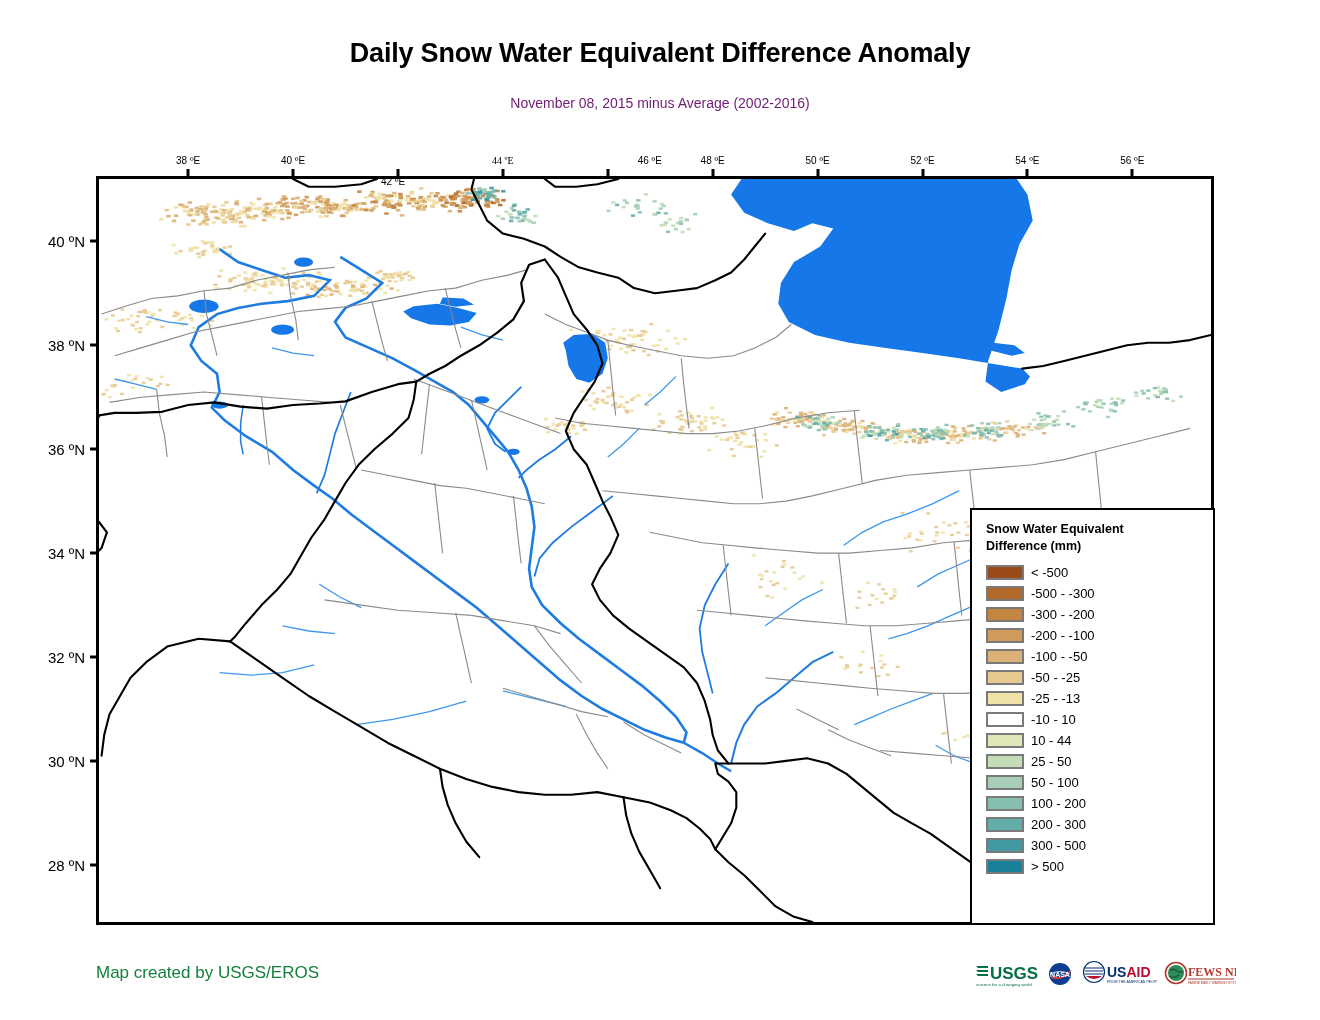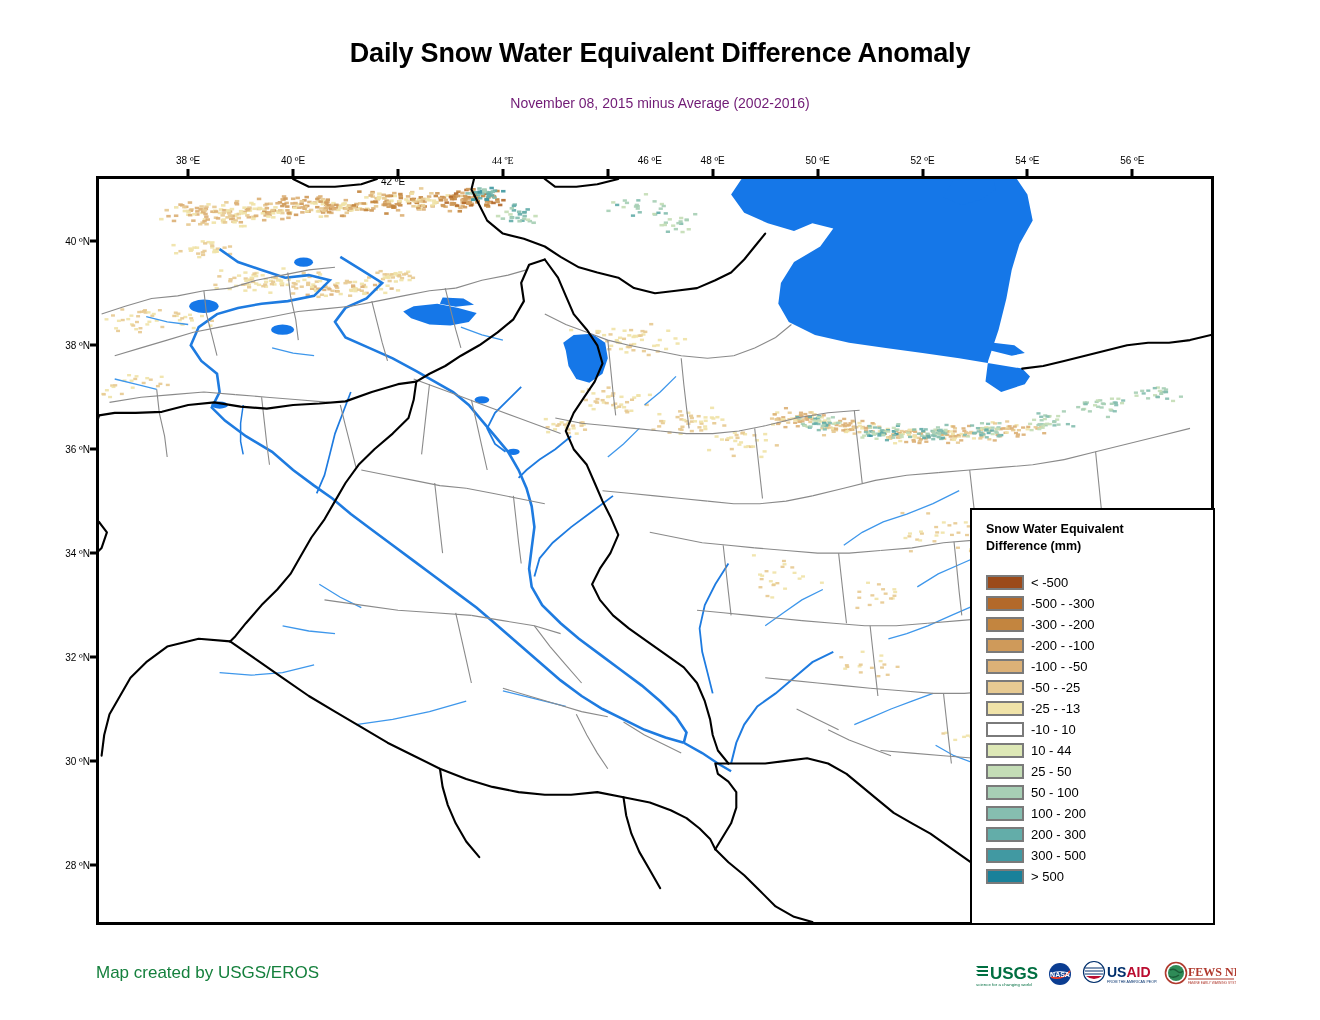--- a/index.html
+++ b/index.html
@@ -62,25 +62,24 @@
     white-space: nowrap;
   }
   .lon-mark {
     position: absolute;
     width: 3px; height: 7px;
     background: #000;
     transform: translateX(-50%);
   }
   .lat-tick {
     position: absolute;
-    font-size: 10px;
+    font-size: 15px;
     color: #000;
     transform: translateY(-50%);
     white-space: nowrap;
-    text-align: right;
   }
   .lat-mark {
     position: absolute;
     width: 8px; height: 3px;
     background: #000;
     transform: translateY(-50%);
   }
 
   
   #legend {
@@ -91,21 +90,21 @@
     border: 2px solid #000;
     box-sizing: border-box;
     padding: 11px 12px 8px 14px;
     z-index: 5;
   }
   #legend-title {
     font-size: 12.5px;
     font-weight: bold;
     line-height: 1.35;
     color: #000;
-    margin-bottom: 17px;
+    margin-bottom: 7px;
     white-space: pre-line;
   }
   .legend-row {
     display: flex;
     align-items: center;
     height: 21px;
   }
   .legend-swatch {
     width: 38px;
     height: 15px;

